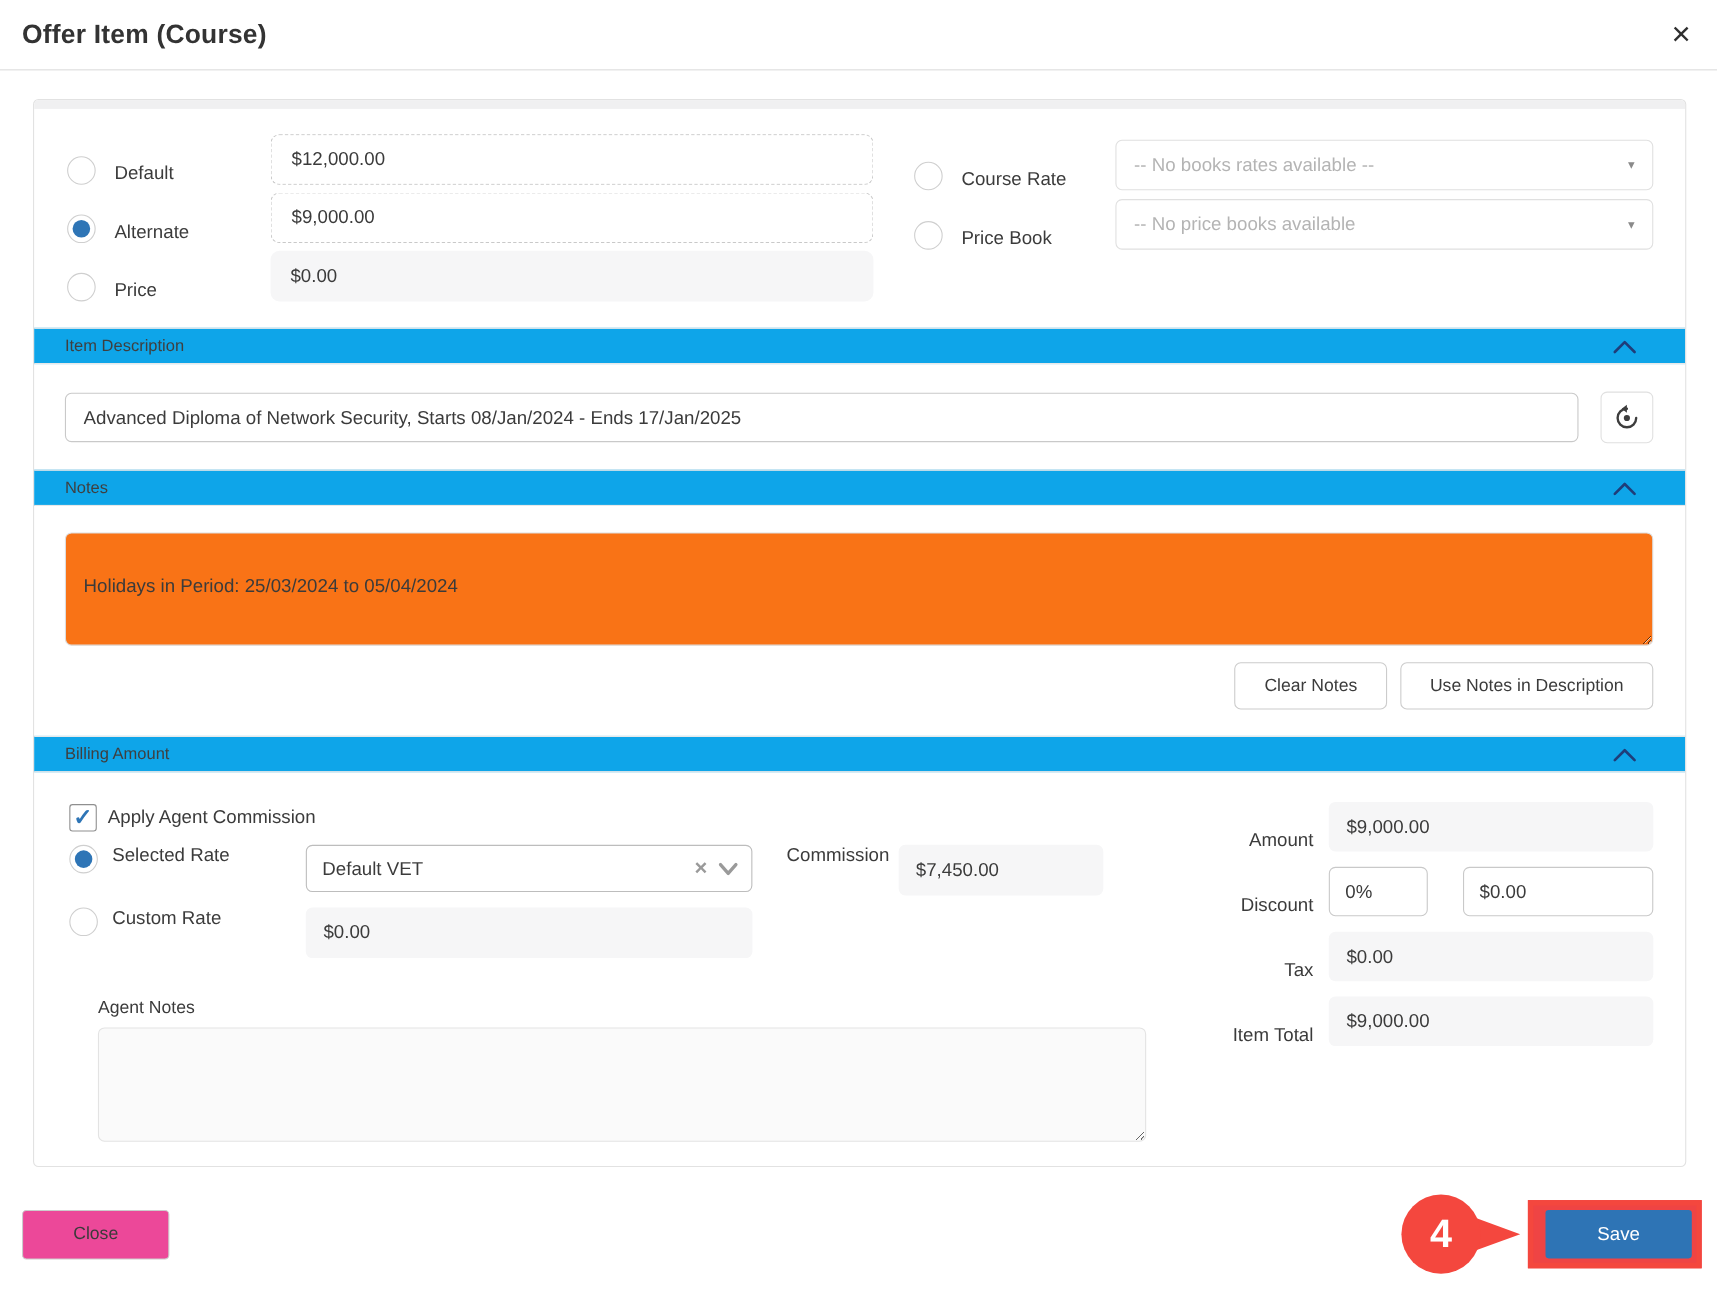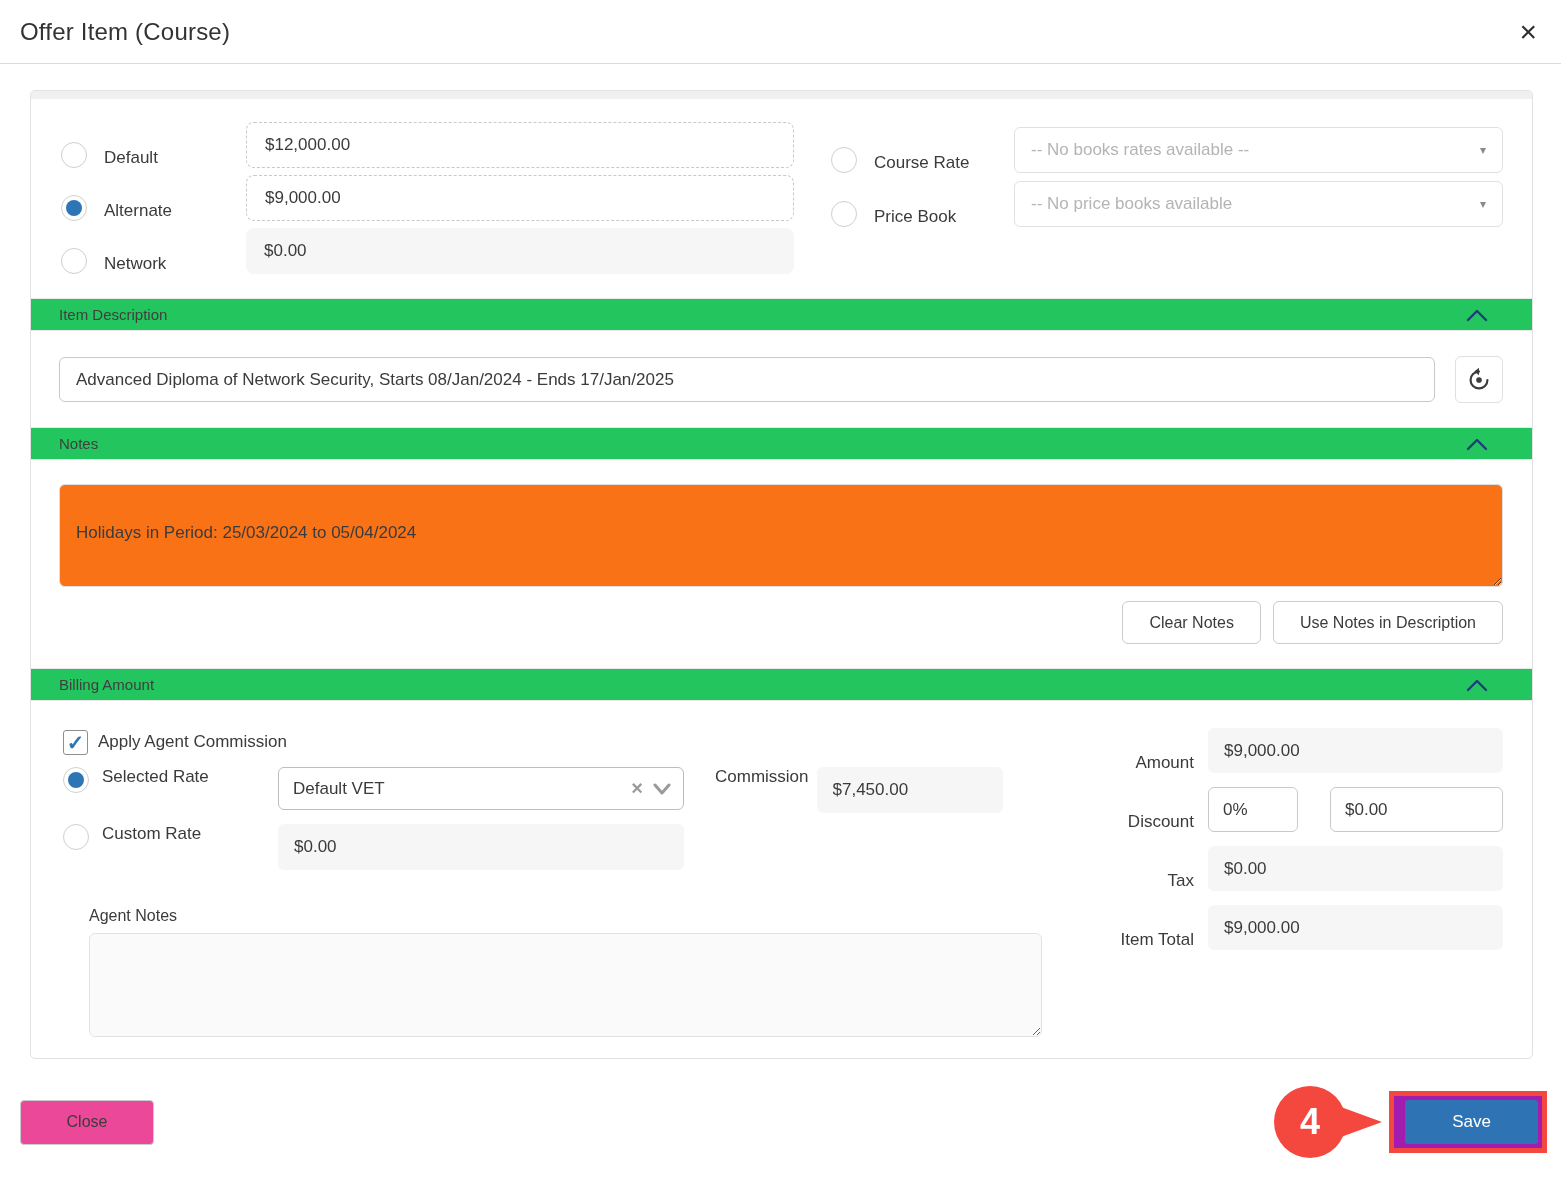--- a/index.html
+++ b/index.html
@@ -2,30 +2,30 @@
 <html><head>
 <meta charset="utf-8">
 <style>
   * { box-sizing: border-box; margin: 0; padding: 0; }
   html, body { width: 1561px; height: 1178px; background: #fff; }
   body { font-family: "Liberation Sans", sans-serif; color: #3b3b3b; position: relative; overflow: hidden; }
 
   
   .modal-header { height: 64px; display: flex; align-items: center; justify-content: space-between;
                   padding: 0 24px 0 20px; border-bottom: 1px solid #dcdcdc; }
-  .modal-title { font-size: 24px; color: #333; font-weight: 400; letter-spacing: .2px; }
+  .modal-title { font-size: 24px; color: #333; font-weight: 700; letter-spacing: .2px; }
   .close-x { font-size: 30px; line-height: 1; color: #2f2f2f; cursor: pointer; font-weight: 400; }
 
   
   .panel { margin: 26px 28px 0 30px; width: 1503px; border: 1px solid #e2e2e2; border-radius: 5px;
            background: #fff; overflow: hidden; position: relative; }
   .panel-top-strip { height: 8px; background: #f0f0f1; }
 
   
-  .section-bar { height: 33px; background: #22c55e; border-top: 1px solid #e8e8e8; border-bottom: 1px solid #e8e8e8;
+  .section-bar { height: 33px; background: #0ea5e9; border-top: 1px solid #e8e8e8; border-bottom: 1px solid #e8e8e8;
                  display: flex; align-items: center; justify-content: space-between; padding: 0 44px 0 28px; }
   .section-bar .bar-label { font-size: 15px; color: #3f3f3f; }
   .chev-up { width: 22px; height: 14px; display: block; cursor: pointer; }
 
   
   .rates { display: flex; padding: 23px 29px 24px 30px; }
   .rates-left { width: 733px; display: flex; flex-direction: column; gap: 7px; }
   .rates-right { margin-left: 37px; flex: 1; display: flex; flex-direction: column; gap: 8px; padding-top: 5px; }
   .opt-row { display: flex; align-items: flex-end; height: 46px; }
   .radio { width: 26px; height: 26px; border-radius: 50%; border: 1px solid #cfcfcf; background: #fff;
@@ -105,21 +105,21 @@
   .close-btn { width: 134px; height: 45px; background: #ec4899; border: 1px solid #ccc; border-radius: 4px;
                font-size: 16px; color: #3b3b3b; font-family: inherit; cursor: pointer; }
   .save-group { display: flex; align-items: center; }
   .annotation { display: flex; align-items: center; margin-right: 7px; }
   .balloon-circle { width: 72px; height: 72px; border-radius: 50%; background: #f4473e; color: #fff;
                     font-size: 36px; font-weight: bold; display: flex; align-items: center;
                     justify-content: center; z-index: 2; }
   .balloon-tip { width: 0; height: 0; border-left: 52px solid #f4473e; border-top: 19px solid transparent;
                  border-bottom: 19px solid transparent; margin-left: -16px; }
   .save-outline { border: 5px solid #f4473e; width: 158px; height: 62px; display: flex; align-items: center;
-                  justify-content: flex-end; padding-right: 4px; background: #a21caf; }
+                  justify-content: flex-end; padding-right: 4px; background: #ef4444; }
   .save-btn { width: 133px; height: 44px; background: #2e74b5; border: none; border-radius: 3px;
               color: #fff; font-size: 17px; font-family: inherit; cursor: pointer; }
 </style>
 </head>
 <body>
 
 <div class="modal-header">
   <div class="modal-title">Offer Item (Course)</div>
   <div class="close-x">×</div>
 </div>
@@ -134,21 +134,21 @@
         <span class="opt-label">Default</span>
         <input class="price-input dashed" value="$12,000.00" style="">
       </div>
       <div class="opt-row">
         <span class="radio selected"></span>
         <span class="opt-label">Alternate</span>
         <input class="price-input dashed" value="$9,000.00" style="">
       </div>
       <div class="opt-row">
         <span class="radio"></span>
-        <span class="opt-label">Network</span>
+        <span class="opt-label">Price</span>
         <input class="price-input plain" value="$0.00" style="">
       </div>
     </div>
     <div class="rates-right">
       <div class="opt-row">
         <span class="radio"></span>
         <span class="opt-label wide">Course Rate</span>
         <div class="fake-select">
           <span class="placeholder">-- No books rates available --</span>
           <span class="caret">▾</span>

